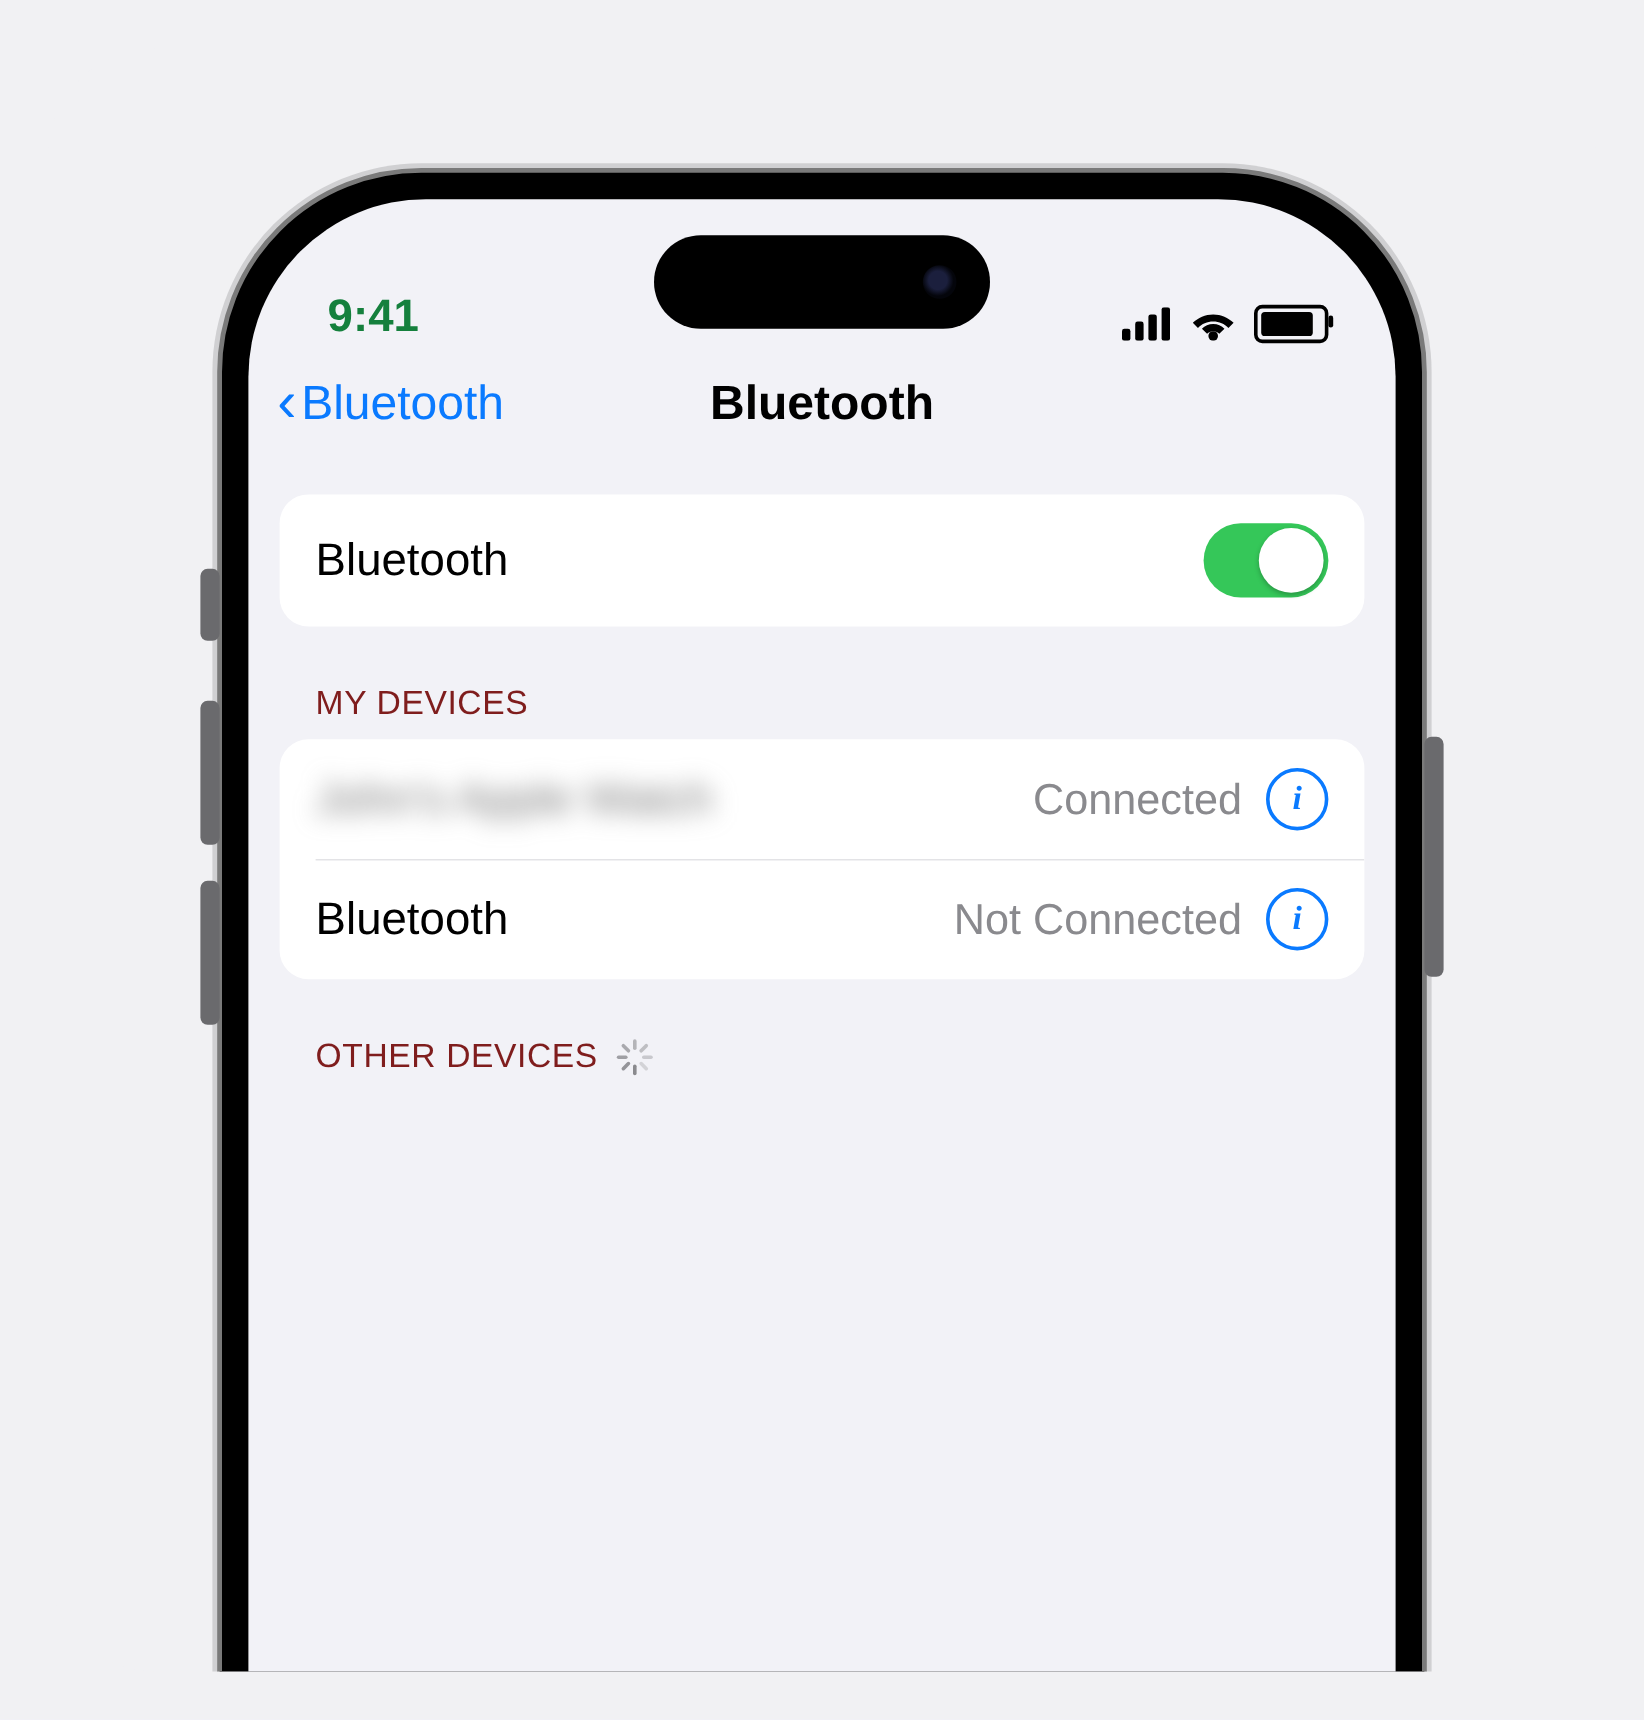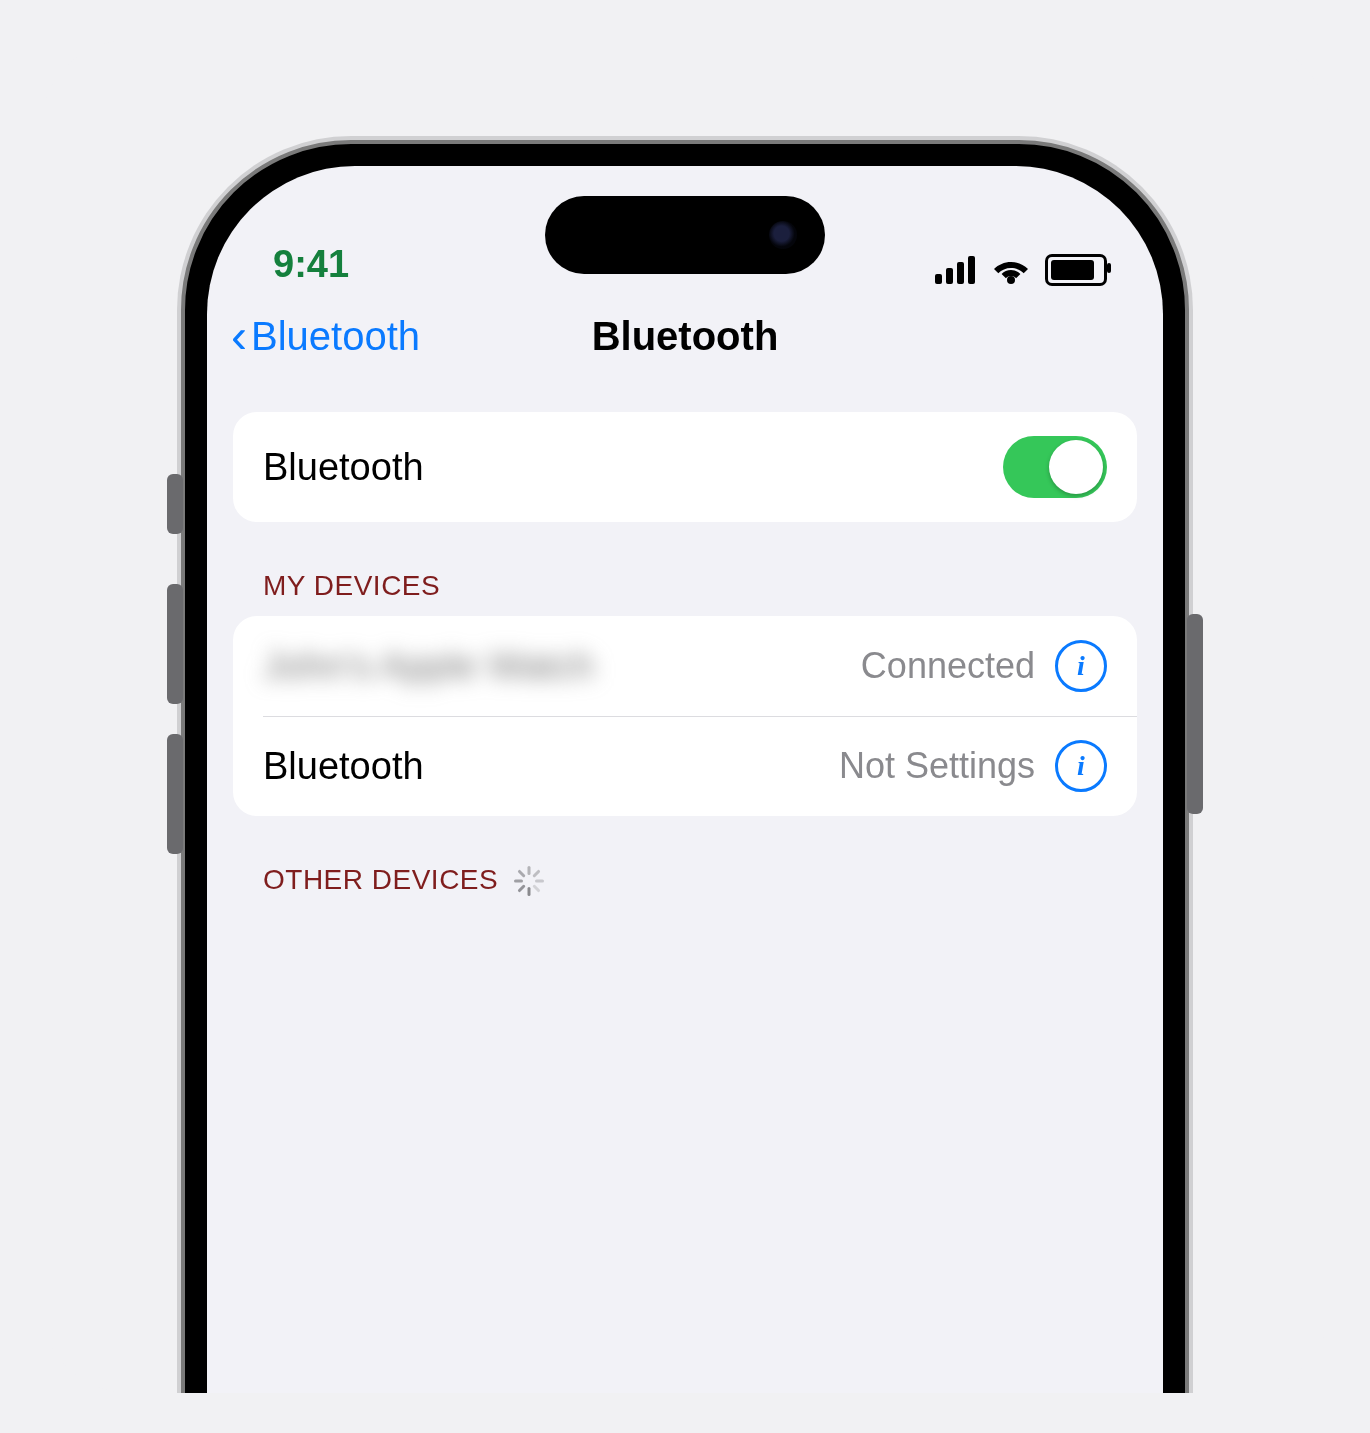--- a/index.html
+++ b/index.html
@@ -237,21 +237,21 @@
             <span>MY DEVICES</span>
           </div>
           <div class="group">
             <div class="row">
               <div class="row-label blur">John's Apple Watch</div>
               <div class="row-status">Connected</div>
               <div class="info-btn">i</div>
             </div>
             <div class="row">
               <div class="row-label">Bluetooth</div>
-              <div class="row-status">Not Settings</div>
+              <div class="row-status">Not Connected</div>
               <div class="info-btn">i</div>
             </div>
           </div>
 
           <div class="section-header">
             <span>OTHER DEVICES</span>
             <span class="spinner">
               <span></span>
                 <span></span>
                 <span></span>

